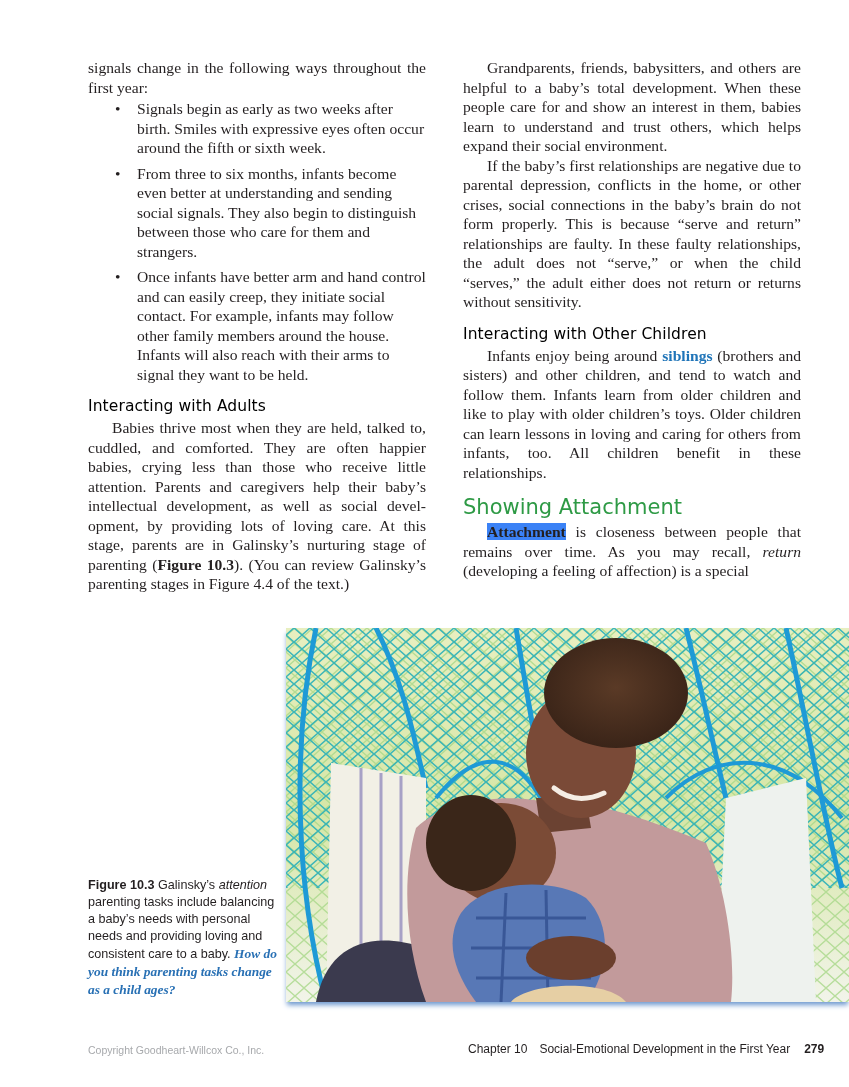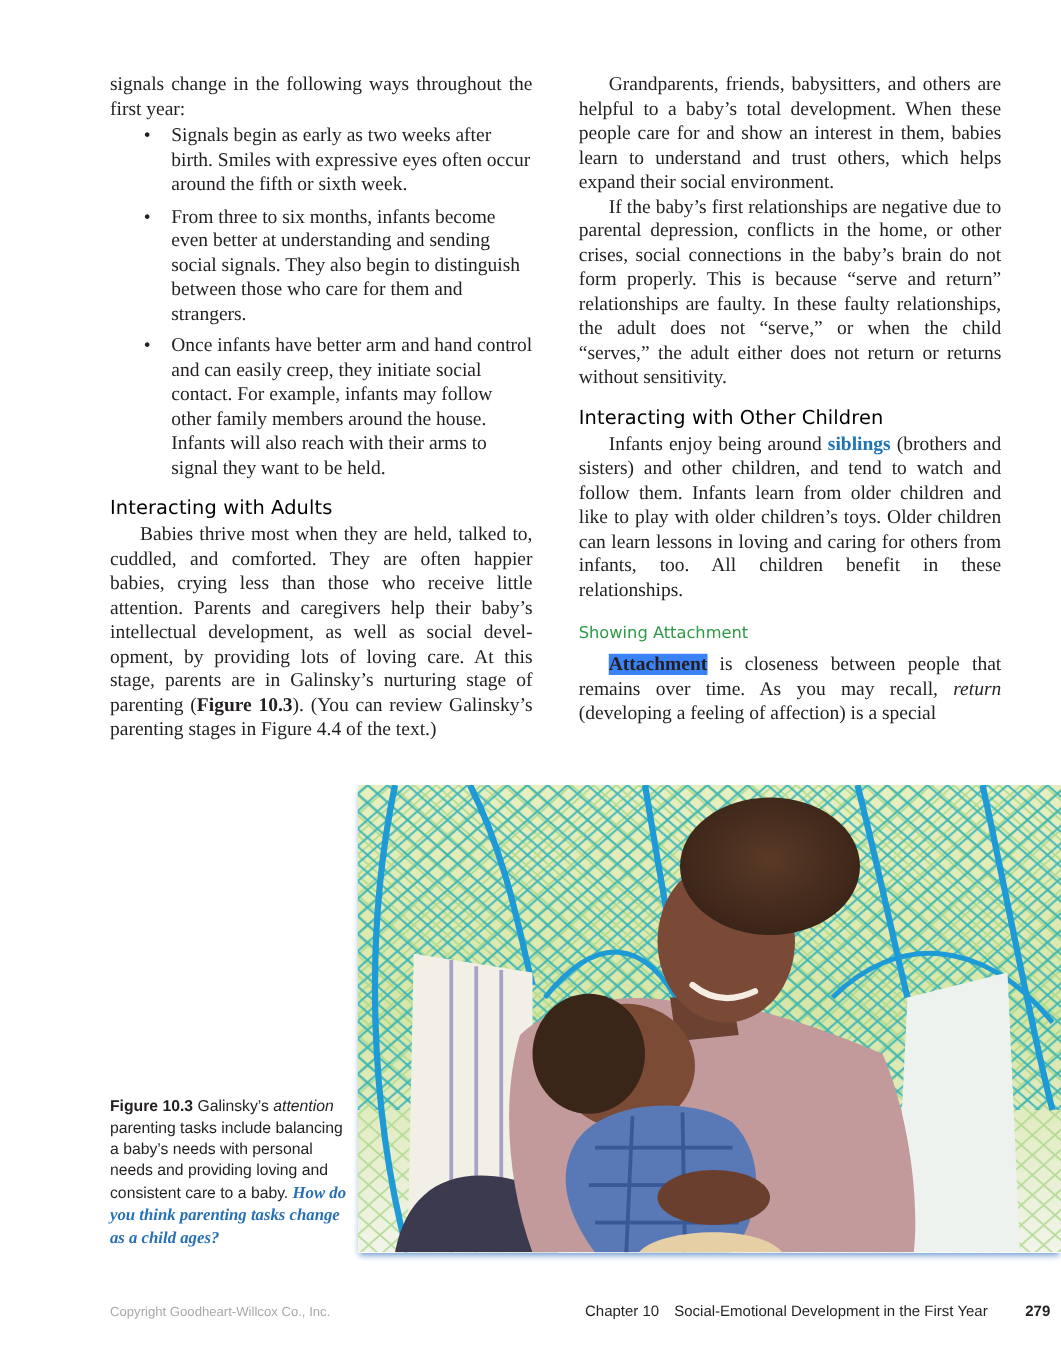--- a/index.html
+++ b/index.html
@@ -11,34 +11,34 @@
 
   p { margin: 0; }
   p.indent { text-indent: 24px; }
   p.noind { text-indent: 0; }
 
   ul.bullets { list-style: none; margin: 2px 0 0 0; padding: 0; }
   ul.bullets li { position: relative; padding-left: 49px; margin-bottom: 6px; text-align: left; }
   ul.bullets li .bullet { position: absolute; left: 27px; top: 0; }
 
   h3.head-teal { font-family: "DejaVu Sans", "Liberation Sans", sans-serif; font-weight: normal; color: #000000; font-size: 15.5px; line-height: 20px; margin: 12px 0 2px 0; letter-spacing: 0.1px; }
-  h2.head-green { font-family: "DejaVu Sans", "Liberation Sans", sans-serif; font-weight: normal; color: #2e9a45; font-size: 13px; line-height: 22px; margin: 14px 0 4px 0; }
+  h2.head-green { font-family: "DejaVu Sans", "Liberation Sans", sans-serif; font-weight: normal; color: #2e9a45; font-size: 21px; line-height: 22px; margin: 14px 0 4px 0; }
 
   .kw-blue { color: #1f74b8; font-weight: bold; }
   .kw-highlight { background: #3b82f6; font-weight: bold; }
 
   .figure { position: absolute; left: 286px; top: 628px; width: 563px; height: 374px; overflow: hidden; box-shadow: 0 4px 5px -1px #6d98cf; }
   .figure svg { display: block; }
 
   .caption { position: absolute; left: 88px; top: 877px; width: 190px; font-family: "Liberation Sans", "DejaVu Sans", sans-serif; font-size: 12.6px; line-height: 17px; color: #231f20; }
   .caption .q { font-family: "Liberation Serif", "DejaVu Serif", serif; font-style: italic; font-weight: bold; color: #2870b4; font-size: 13.4px; }
 
   .footer-left { position: absolute; left: 88px; top: 1044px; font-family: "Liberation Sans", "DejaVu Sans", sans-serif; font-size: 10.5px; color: #a7a9ac; }
   .footer-right { position: absolute; left: 468px; top: 1042px; font-family: "Liberation Sans", "DejaVu Sans", sans-serif; font-size: 12px; color: #231f20; }
-  .footer-right .pg { font-weight: bold; margin-left: 30px; }
+  .footer-right .pg { font-weight: bold; margin-left: 14px; }
   .footer-right .title { margin-left: 12px; }
 </style>
 </head>
 <body>
 
 <div class="col col-left">
   <p class="noind">signals change in the following ways throughout the first year:</p>
   <ul class="bullets">
     <li><span class="bullet">•</span><span>Signals begin as early as two weeks after birth. Smiles with expressive eyes often occur around the fifth or sixth week.</span></li>
     <li><span class="bullet">•</span><span>From three to six months, infants become even better at understanding and sending social signals. They also begin to distinguish between those who care for them and strangers.</span></li>

